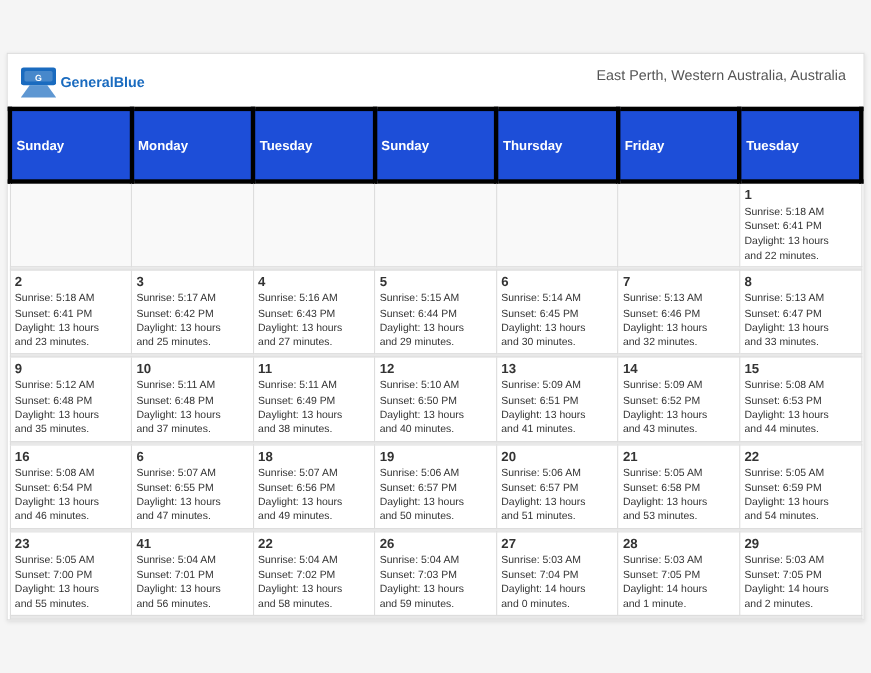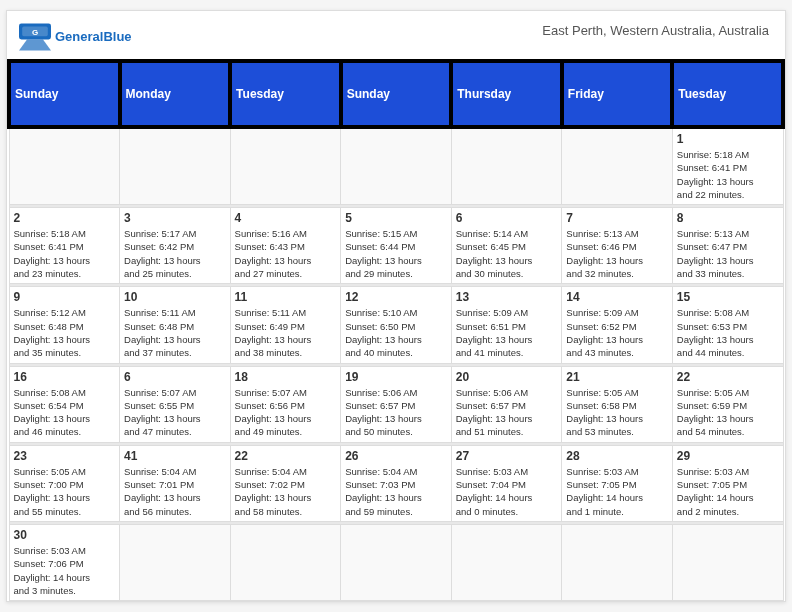--- a/index.html
+++ b/index.html
@@ -352,30 +352,15 @@
             <div class="day-number">29</div>
             <div class="day-info" style="white-space: pre-line;">Sunrise: 5:03 AM
 Sunset: 7:05 PM
 Daylight: 14 hours
 and 2 minutes.</div>
           </td>
         </tr>
         <tr>
           <td colspan="7" style="height: 3px; background: rgb(232, 232, 232); padding: 0px;"></td>
         </tr>
-        <tr>
-          <td>
-            <div class="day-number">30</div>
-            <div class="day-info" style="white-space: pre-line;">Sunrise: 5:03 AM
-Sunset: 7:06 PM
-Daylight: 14 hours
-and 3 minutes.</div>
-          </td>
-          <td class="empty"></td>
-          <td class="empty"></td>
-          <td class="empty"></td>
-          <td class="empty"></td>
-          <td class="empty"></td>
-          <td class="empty"></td>
-        </tr>
       </tbody>
   </table>
 </div>
 
 </body></html>

